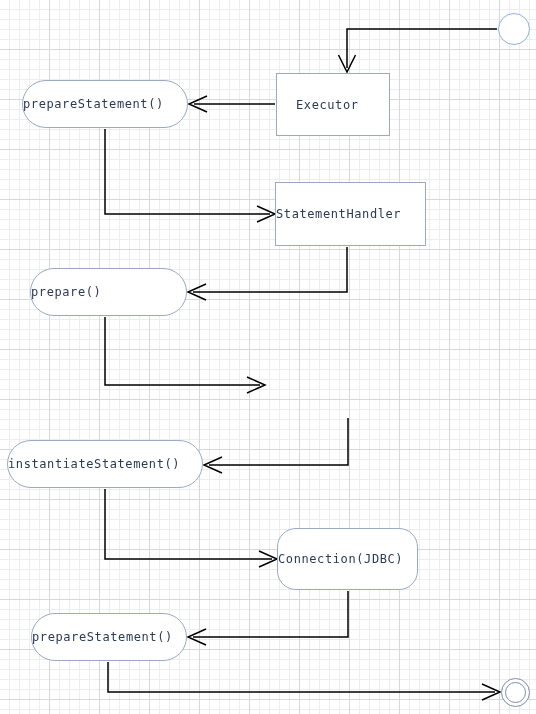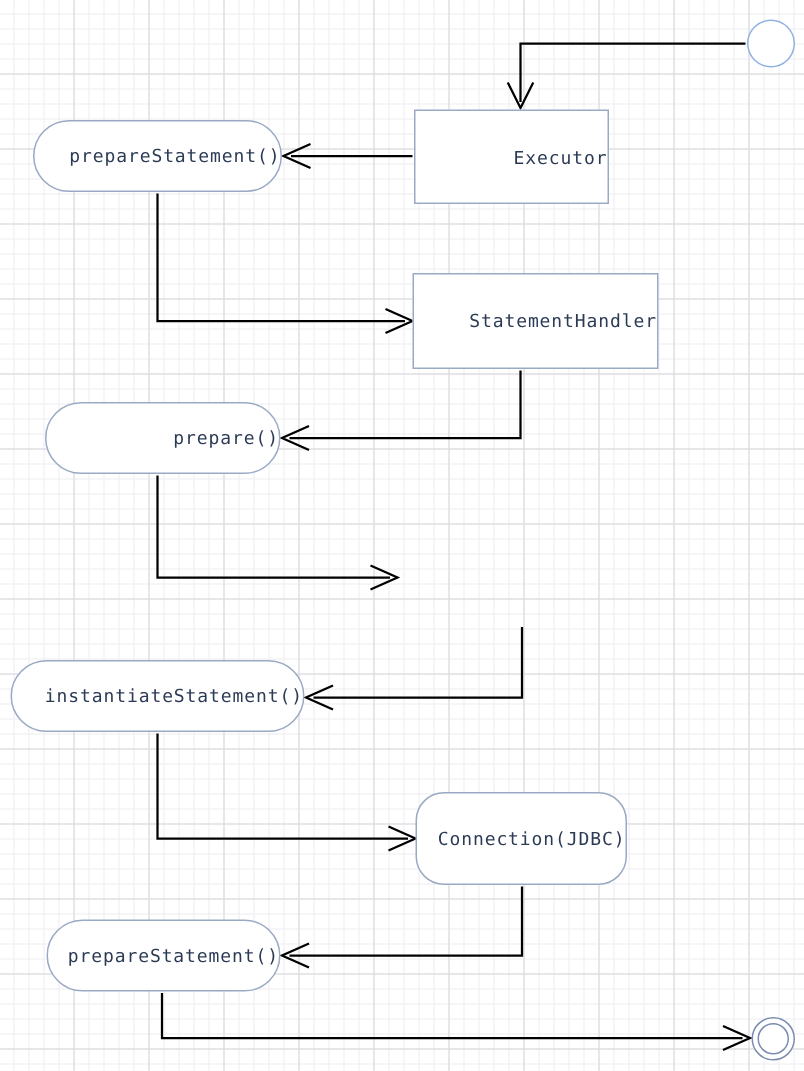--- a/index.html
+++ b/index.html
@@ -32,21 +32,21 @@
     width: 536px;
     height: 714px;
   }
   .node-box, .node-oval {
     position: absolute;
     box-sizing: border-box;
     background: #ffffff;
     border: 1px solid #9aa9c4;
     display: flex;
     align-items: center;
-    justify-content: flex-end;
+    justify-content: flex-start;
     text-align: center;
   }
   .node-oval {
     border-radius: 24px;
   }
   .node-label {
     color: #2b3a55;
     font-family: "DejaVu Sans Mono", "Liberation Mono", monospace;
     font-size: 12px;
     letter-spacing: 0.6px;
@@ -122,25 +122,25 @@
       <path d="M 482 684 L 500 692 L 482 700" fill="none" stroke="#000000" stroke-width="1.5"></path>
     </g>
   </svg>
 
   <div class="terminal start" style="left:498px; top:13px; width:32px; height:32px;"></div>
 
   <div class="node-oval" style="left:22px; top:80px; width:166px; height:48px;">
     <span class="node-label">prepareStatement()</span>
   </div>
 
-  <div class="node-box" style="left:276px; top:73px; width:130px; height:63px;">
+  <div class="node-box" style="left:276px; top:73px; width:114px; height:63px;padding-left:19px;">
     <span class="node-label">Executor</span>
   </div>
 
-  <div class="node-box" style="left:275px; top:182px; width:164px; height:64px;">
+  <div class="node-box" style="left:275px; top:182px; width:151px; height:64px;">
     <span class="node-label">StatementHandler</span>
   </div>
 
   <div class="node-oval" style="left:30px; top:268px; width:157px; height:48px;">
     <span class="node-label">prepare()</span>
   </div>
 
 
   <div class="node-oval" style="left:7px; top:440px; width:196px; height:48px;">
     <span class="node-label">instantiateStatement()</span>

